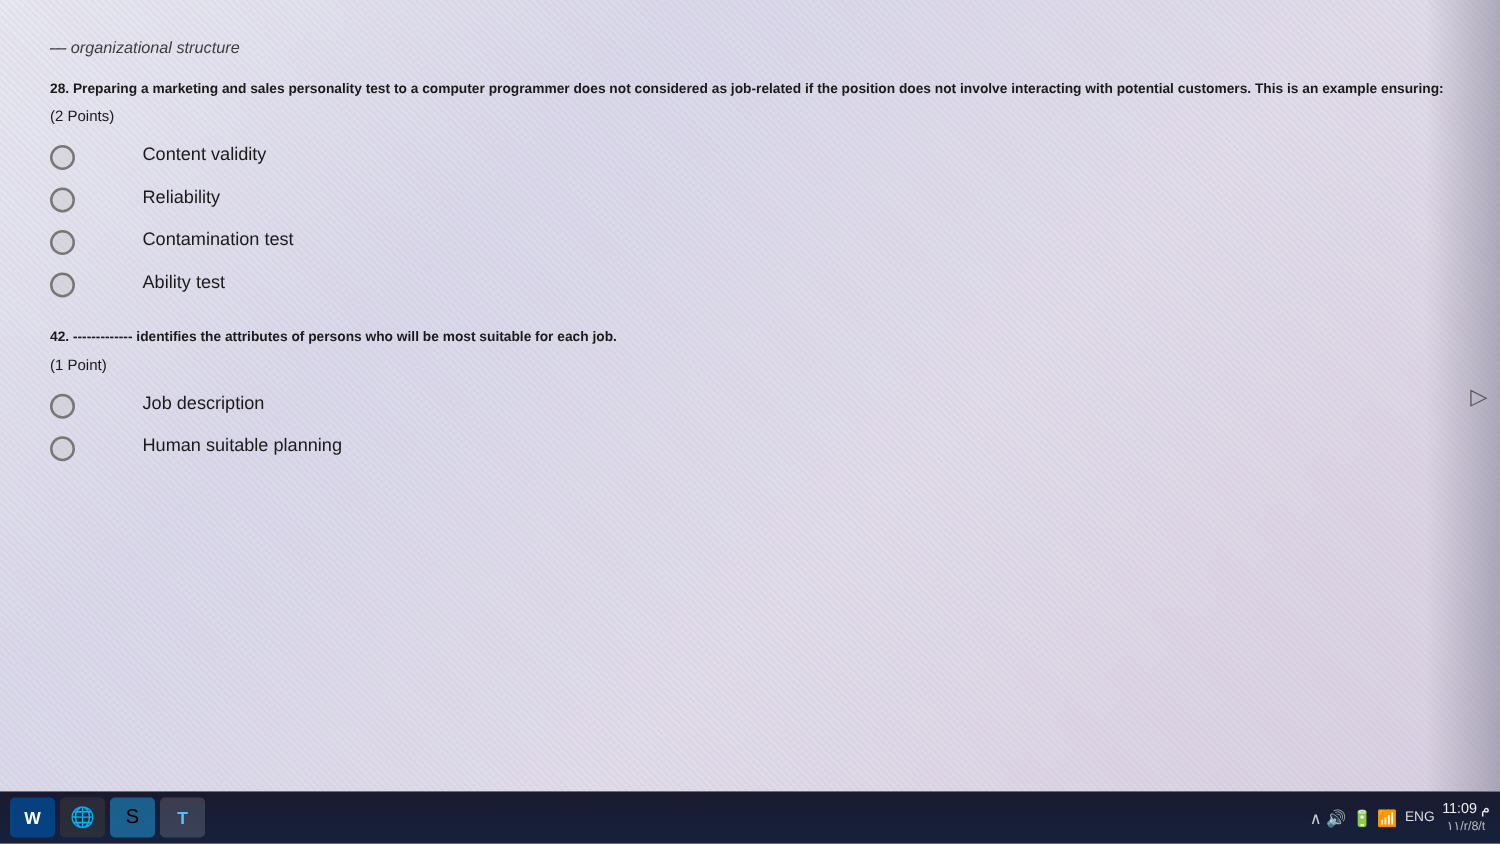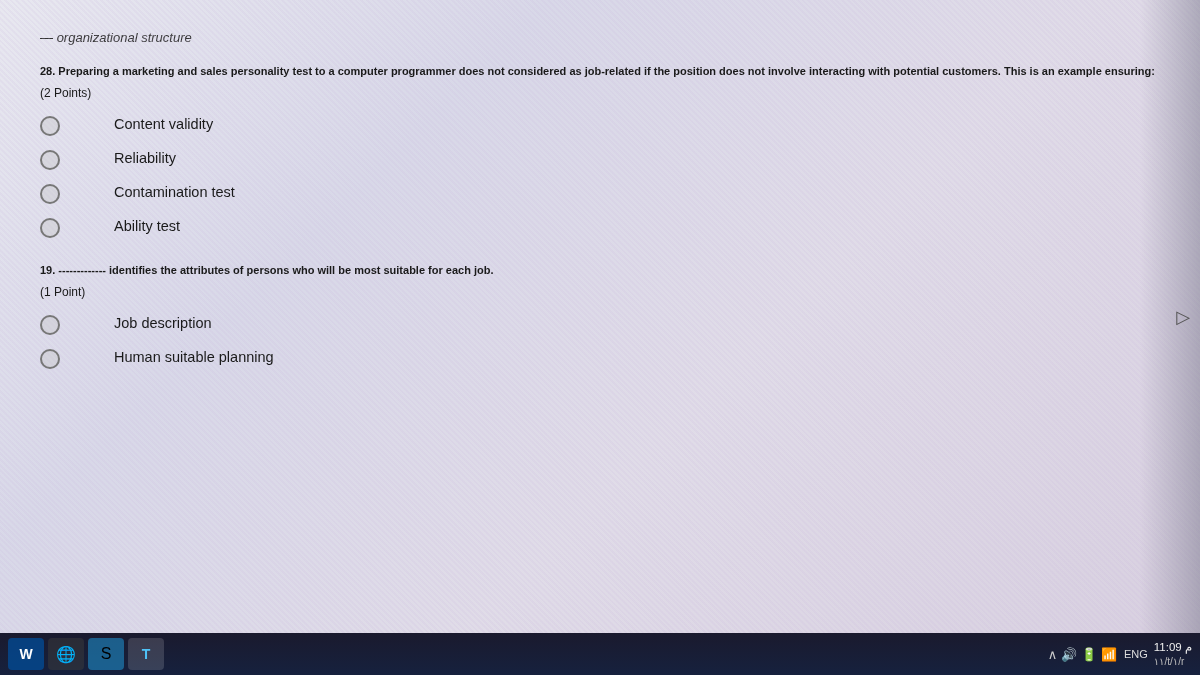--- a/index.html
+++ b/index.html
@@ -184,21 +184,21 @@
       color: #ccc;
     }
 
     .lang-badge {
       font-size: 11px;
       color: #ddd;
       font-weight: 500;
     }
 
     .time-block {
-      text-align: left;
+      text-align: center;
       line-height: 1.3;
     }
 
     .time-text {
       font-size: 11.5px;
       color: #eee;
       font-weight: 500;
     }
 
     .date-text {
@@ -249,21 +249,21 @@
       </li>
       <li class="option-item">
         <div class="radio-outer partial"></div>
         <span class="option-label">Ability test</span>
       </li>
     </ul>
   </div>
 
   <div class="question-block">
     <div class="question-text">
-      <span>19.</span>
+      <span>42.</span>
       <span>-------------</span>
       <span> identifies the attributes of persons who will be most suitable for each job.</span>
     </div>
     <div class="question-points">(1 Point)</div>
 
     <ul class="options-list">
       <li class="option-item">
         <div class="radio-outer partial"></div>
         <span class="option-label">Job description</span>
       </li>
@@ -286,16 +286,16 @@
   <div class="taskbar-right">
     <div class="sys-tray">
       <span class="tray-icon">∧</span>
       <span class="tray-icon">🔊</span>
       <span class="tray-icon">🔋</span>
       <span class="tray-icon">📶</span>
     </div>
     <div class="lang-badge">ENG</div>
     <div class="time-block">
       <div class="time-text">11:09 م</div>
-      <div class="date-text">r/١/t/١١</div>
+      <div class="date-text">r/8/t/١١</div>
     </div>
   </div>
 </div>
 
 </body></html>

